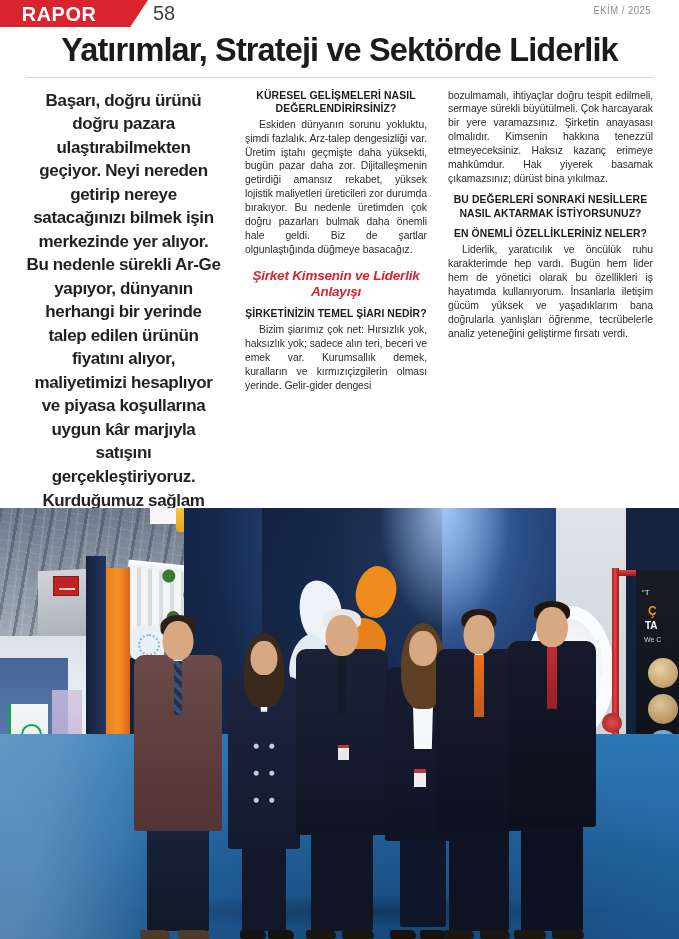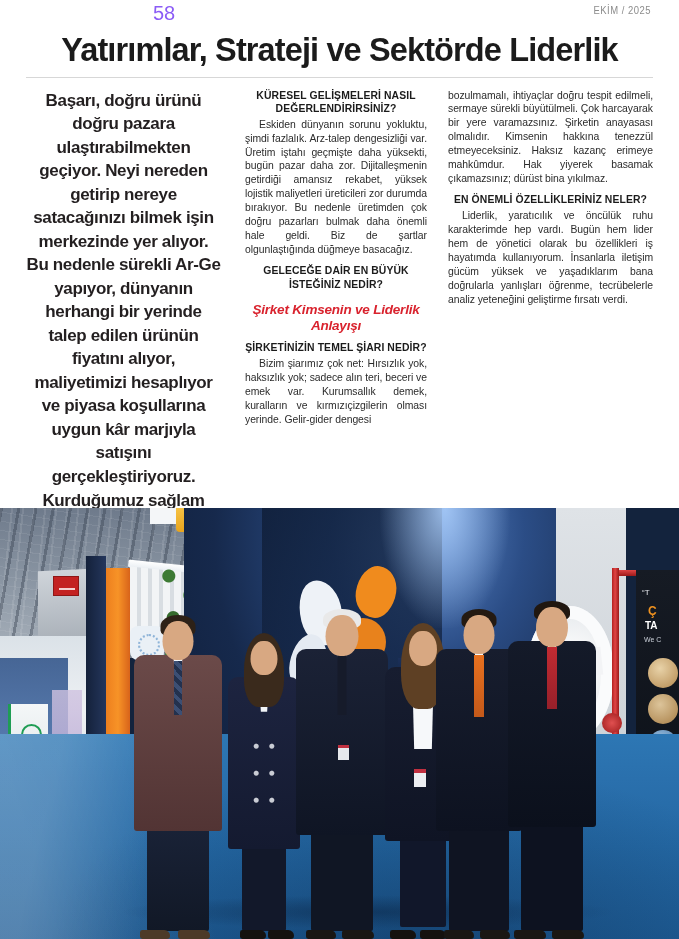--- a/index.html
+++ b/index.html
@@ -58,21 +58,21 @@
     line-height: 27px;
   }
 
   .page-number {
     position: absolute;
     left: 153px;
     top: 0;
     line-height: 27px;
     font-size: 20px;
     font-weight: normal;
-    color: #8b5cf6;
+    color: #404040;
     letter-spacing: 0px;
   }
 
   .issue-date {
     position: absolute;
     right: 28px;
     top: 4px;
     font-size: 11px;
     color: #8c8c8c;
     letter-spacing: 0.6px;
@@ -526,48 +526,51 @@
     position: absolute; left: 118px; bottom: 10px; width: 500px; height: 34px;
     background: radial-gradient(ellipse at 50% 50%, rgba(8,32,62,0.45), rgba(0,0,0,0) 70%);
   }
 </style>
 </head>
 <body>
 
 <div class="page">
 
   <div class="masthead">
+    <div class="rapor-tag">
+      <span class="rapor-word">RAPOR</span>
+    </div>
     <span class="page-number">58</span>
     <span class="issue-date">EKİM / 2025</span>
   </div>
 
   <h1 class="headline">Yatırımlar, Strateji ve Sektörde Liderlik</h1>
   <div class="headline-rule"></div>
 
   <div class="columns">
 
     <div class="col col-1">
       <p class="lede">Başarı, doğru ürünü doğru pazara ulaştırabilmekten geçiyor. Neyi nereden getirip nereye satacağınızı bilmek işin merkezinde yer alıyor. Bu nedenle sürekli Ar-Ge yapıyor, dünyanın herhangi bir yerinde talep edilen ürünün fiyatını alıyor, maliyetimizi hesaplıyor ve piyasa koşullarına uygun kâr marjıyla satışını gerçekleştiriyoruz. Kurduğumuz sağlam bağlantılar sayesinde de istikrarımızı koruyoruz.</p>
     </div>
 
     <div class="col col-2">
       <h2 class="q-head">KÜRESEL GELİŞMELERİ NASIL DEĞERLENDİRİRSİNİZ?</h2>
       <p class="body-p">Eskiden dünyanın sorunu yokluktu, şimdi fazlalık. Arz-talep dengesizliği var. Üretim iştahı geçmişte daha yüksekti, bugün pazar daha zor. Dijitalleşmenin getirdiği amansız rekabet, yüksek lojistik maliyetleri üreticileri zor durumda bırakıyor. Bu nedenle üretimden çok doğru pazarları bulmak daha önemli hale geldi. Biz de şartlar olgunlaştığında düğmeye basacağız.</p>
 
-      <h2 class="q-head">GELECEĞE DAİR EN BÜYÜK İSTEĞİNİZ NEDİR?</h2>
 
       <h2 class="red-head">Şirket Kimsenin ve Liderlik Anlayışı</h2>
 
       <h2 class="q-head">ŞİRKETİNİZİN TEMEL ŞİARI NEDİR?</h2>
       <p class="body-p">Bizim şiarımız çok net: Hırsızlık yok, haksızlık yok; sadece alın teri, beceri ve emek var. Kurumsallık demek, kuralların ve kırmızıçizgilerin olması yerinde. Gelir-gider dengesi</p>
     </div>
 
     <div class="col col-3">
       <p class="body-p" style="text-indent:0">bozulmamalı, ihtiyaçlar doğru tespit edilmeli, sermaye sürekli büyütülmeli. Çok harcayarak bir yere varamazsınız. Şirketin anayasası olmalıdır. Kimsenin hakkına tenezzül etmeyeceksiniz. Haksız kazanç erimeye mahkûmdur. Hak yiyerek basamak çıkamazsınız; dürüst bina yıkılmaz.</p>
 
+      <h2 class="q-head">BU DEĞERLERİ SONRAKİ NESİLLERE NASIL AKTARMAK İSTİYORSUNUZ?</h2>
 
       <h2 class="q-head">EN ÖNEMLİ ÖZELLİKLERİNİZ NELER?</h2>
       <p class="body-p">Liderlik, yaratıcılık ve öncülük ruhu karakterimde hep vardı. Bugün hem lider hem de yönetici olarak bu özellikleri iş hayatımda kullanıyorum. İnsanlarla iletişim gücüm yüksek ve yaşadıklarım bana doğrularla yanlışları öğrenme, tecrübelerle analiz yeteneğini geliştirme fırsatı verdi.</p>
     </div>
   </div>
 
   <div class="photo-wrap">
     <div class="photo">
 
       <div class="ph-ceiling"></div>

